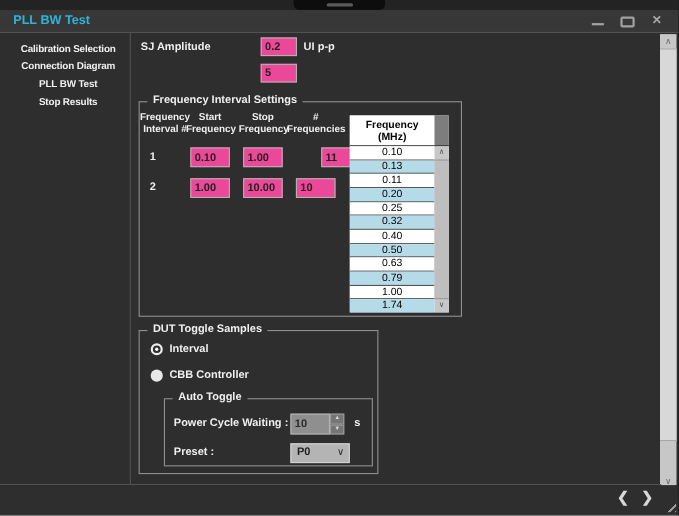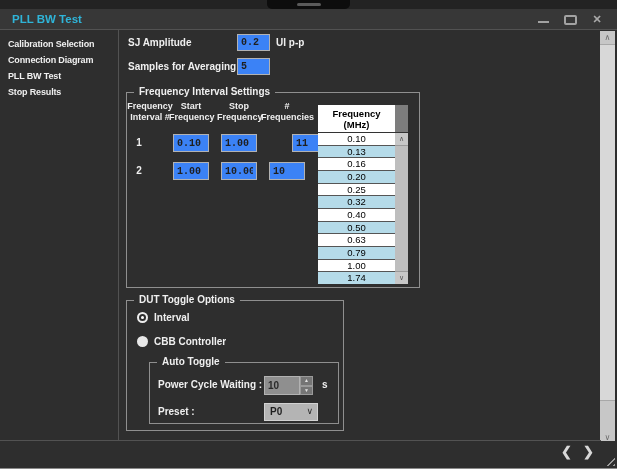--- a/index.html
+++ b/index.html
@@ -15,29 +15,29 @@
   .top-tab-dash{position:absolute;left:50%;top:3px;transform:translateX(-50%);width:24px;height:3px;background:#5a5a5a;border-radius:2px;}
   
   .titlebar{position:absolute;left:0;top:9px;width:617px;height:21px;background:#373737;border-bottom:1px solid #525252;}
   .window-title{position:absolute;left:12px;top:4px;font-size:11.5px;font-weight:bold;color:#2fb4d8;white-space:nowrap;}
   .win-controls{position:absolute;right:12px;top:0;height:21px;display:flex;align-items:center;gap:11px;}
   .win-btn{display:flex;align-items:center;justify-content:center;width:16px;height:16px;cursor:default;}
   .min-glyph{width:11px;height:2px;background:#a2a2a2;margin-top:5px;}
   .max-glyph{width:13px;height:10px;border:2px solid #a2a2a2;border-radius:2px;}
   .close-glyph{font-size:11px;font-weight:bold;color:#a8a8a8;line-height:1;}
   
-  .sidebar{position:absolute;left:0;top:30px;width:119px;height:410px;border-right:1px solid #525252;padding-top:6px;}
+  .sidebar{position:absolute;left:0;top:30px;width:119px;height:410px;border-right:1px solid #525252;padding-top:6px;text-align:center;}
   .sidebar-item{height:16px;line-height:16px;padding:0 2px 0 8px;font-size:9px;font-weight:bold;
     letter-spacing:-0.15px;color:#f0f0f0;white-space:nowrap;cursor:default;}
   .sidebar-item.active{color:#2fb4d8;}
   
   .content{position:absolute;left:120px;top:30px;width:384px;height:410px;}
   .lbl{position:absolute;font-size:10px;font-weight:bold;color:#efefef;white-space:nowrap;}
-  .field{position:absolute;background:#3b82f6;border:1px solid #b2b2b2;color:#1f1f1f;
-    font-family:Liberation Mono, monospace;font-size:10px;font-weight:bold;padding:0 3px;outline:none;}
+  .field{position:absolute;background:#ec4899;border:1px solid #b2b2b2;color:#1f1f1f;
+    font-family:Liberation Sans, sans-serif;font-size:10px;font-weight:bold;padding:0 3px;outline:none;}
   
   .groupbox{position:absolute;border:1px solid #8f8f8f;}
   .legend{position:absolute;top:-7px;left:7px;background:#2e2e2e;padding:0 5px;
     font-size:10px;font-weight:bold;color:#efefef;white-space:nowrap;}
   
   .col-head{position:absolute;top:8px;text-align:center;font-size:9px;font-weight:bold;line-height:11px;color:#efefef;}
   .interval-num{position:absolute;width:16px;text-align:center;font-size:10px;font-weight:bold;color:#efefef;}
   
   .ftable{position:absolute;left:191px;top:12px;width:90px;height:179px;display:flex;background:#fff;}
   .ft-main{width:77px;display:flex;flex-direction:column;}
@@ -118,21 +118,20 @@
     <div class="sidebar-item">PLL BW Test</div>
     <div class="sidebar-item">Stop Results</div>
   </div>
 
   <div class="content">
 
     <span class="lbl" style="left:8px;top:7px;">SJ Amplitude</span>
     <input class="field" style="left: 117px; top: 4px; width: 33px; height: 17px;" readonly="" value="0.2">
     <span class="lbl" style="left:156px;top:7px;">UI p-p</span>
 
-    <span class="lbl" style="left:8px;top:31px;">Samples for Averaging</span>
     <input class="field" style="left: 117px; top: 28px; width: 33px; height: 17px;" readonly="" value="5">
 
     <div class="groupbox" style="left:6px;top:62px;width:294px;height:196px;">
       <span class="legend">Frequency Interval Settings</span>
 
       <div class="col-head" style="left:0px;width:46px;">
         <span>Frequency</span><br>
         <span>Interval #</span>
       </div>
       <div class="col-head" style="left:42px;width:44px;">
@@ -160,21 +159,21 @@
 
       <div class="ftable">
         <div class="ft-main">
           <div class="ft-header">
             <span>Frequency</span>
             <span>(MHz)</span>
           </div>
           <div class="ft-body">
             <div class="ft-row">0.10</div>
             <div class="ft-row alt">0.13</div>
-            <div class="ft-row">0.16</div>
+            <div class="ft-row">0.11</div>
             <div class="ft-row alt">0.20</div>
             <div class="ft-row">0.25</div>
             <div class="ft-row alt">0.32</div>
             <div class="ft-row">0.40</div>
             <div class="ft-row alt">0.50</div>
             <div class="ft-row">0.63</div>
             <div class="ft-row alt">0.79</div>
             <div class="ft-row">1.00</div>
             <div class="ft-row alt">1.74</div>
           </div>
@@ -184,21 +183,21 @@
           <div class="ft-sb-track">
             <span class="ft-sb-arrow">∧</span>
             <div class="ft-sb-thumb"></div>
             <span class="ft-sb-arrow">∨</span>
           </div>
         </div>
       </div>
     </div>
 
     <div class="groupbox" style="left:6px;top:270px;width:218px;height:131px;">
-      <span class="legend">DUT Toggle Options</span>
+      <span class="legend">DUT Toggle Samples</span>
 
       <div class="radio-row" style="left:10px;top:11px;">
         <span class="radio selected"></span>
         <span class="radio-label">Interval</span>
       </div>
       <div class="radio-row" style="left:10px;top:35px;">
         <span class="radio unselected"></span>
         <span class="radio-label">CBB Controller</span>
       </div>
 

